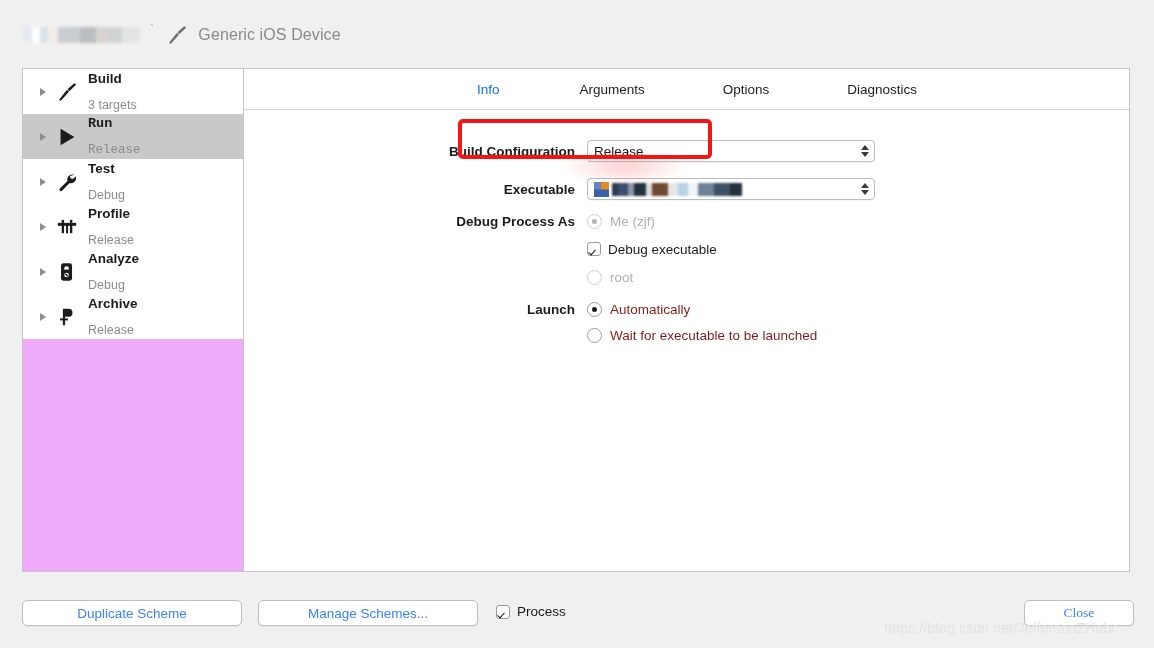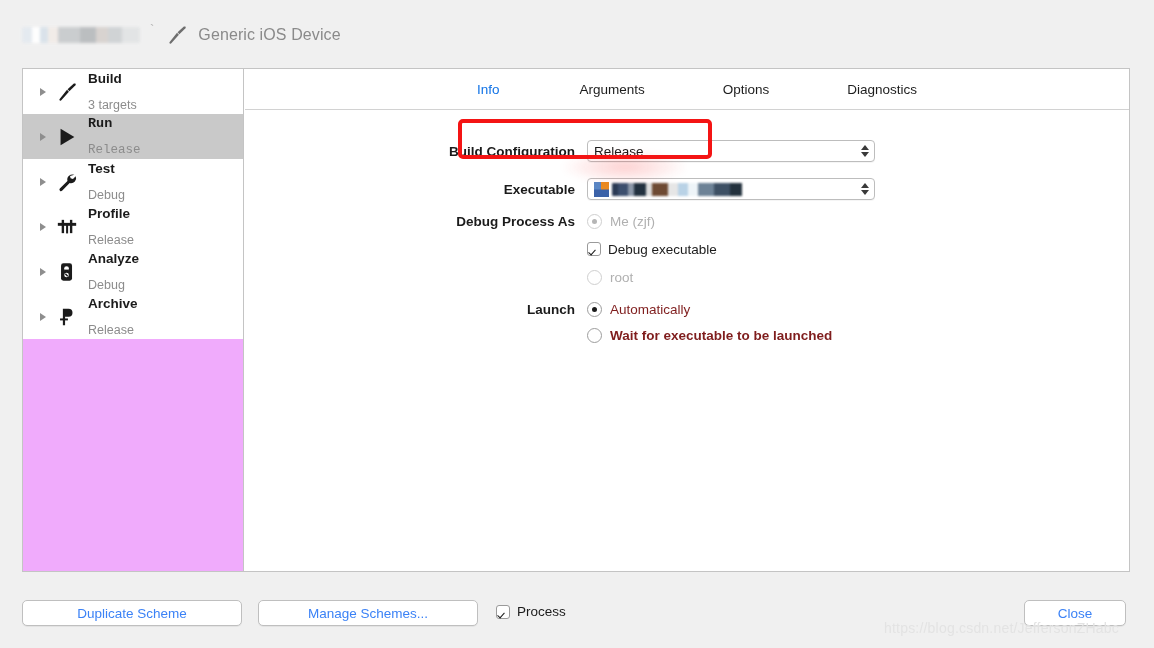--- a/index.html
+++ b/index.html
@@ -200,21 +200,21 @@
   .btn {
     position: absolute; height: 26px; background: #ffffff;
     border: 1px solid #bfbfbf; border-radius: 5px;
     font-size: 13.5px; color: #3b82f6;
     display: flex; align-items: center; justify-content: center;
     box-shadow: 0 1px 0 rgba(0,0,0,.05);
     cursor: default;
   }
   .btn-duplicate { left: 22px; top: 12px; width: 220px; }
   .btn-manage    { left: 258px; top: 12px; width: 220px; }
-  .btn-close     { left: 1024px; top: 12px; width: 102px; }
+  .btn-close     { left: 1024px; top: 12px; width: 110px; font-family: Liberation Serif, serif; }
   .shared-wrap { position: absolute; left: 496px; top: 16px; }
 
   .watermark {
     position: absolute; left: 884px; top: 620px; width: 270px;
     font-size: 14px; color: #e3e3e3; letter-spacing: .2px;
     font-family: "Liberation Sans", sans-serif;
     white-space: nowrap; pointer-events: none;
   }
 
   
@@ -416,21 +416,21 @@
           </span>
         </div>
 
         <div class="form-row" style="height:26px; margin-top:6px;">
           <span class="form-label">Launch</span>
           <span class="form-field radio-line">
             <span class="radio on"></span>
             <span class="radio-label">Automatically</span>
           </span>
         </div>
-        <div class="form-row" style="height:26px;font-weight:bold;">
+        <div class="form-row" style="height:26px;">
           <span class="form-label"></span>
           <span class="form-field radio-line">
             <span class="radio"></span>
             <span class="radio-label">Wait for executable to be launched</span>
           </span>
         </div>
 
       </div>
     </div>
   </div>

